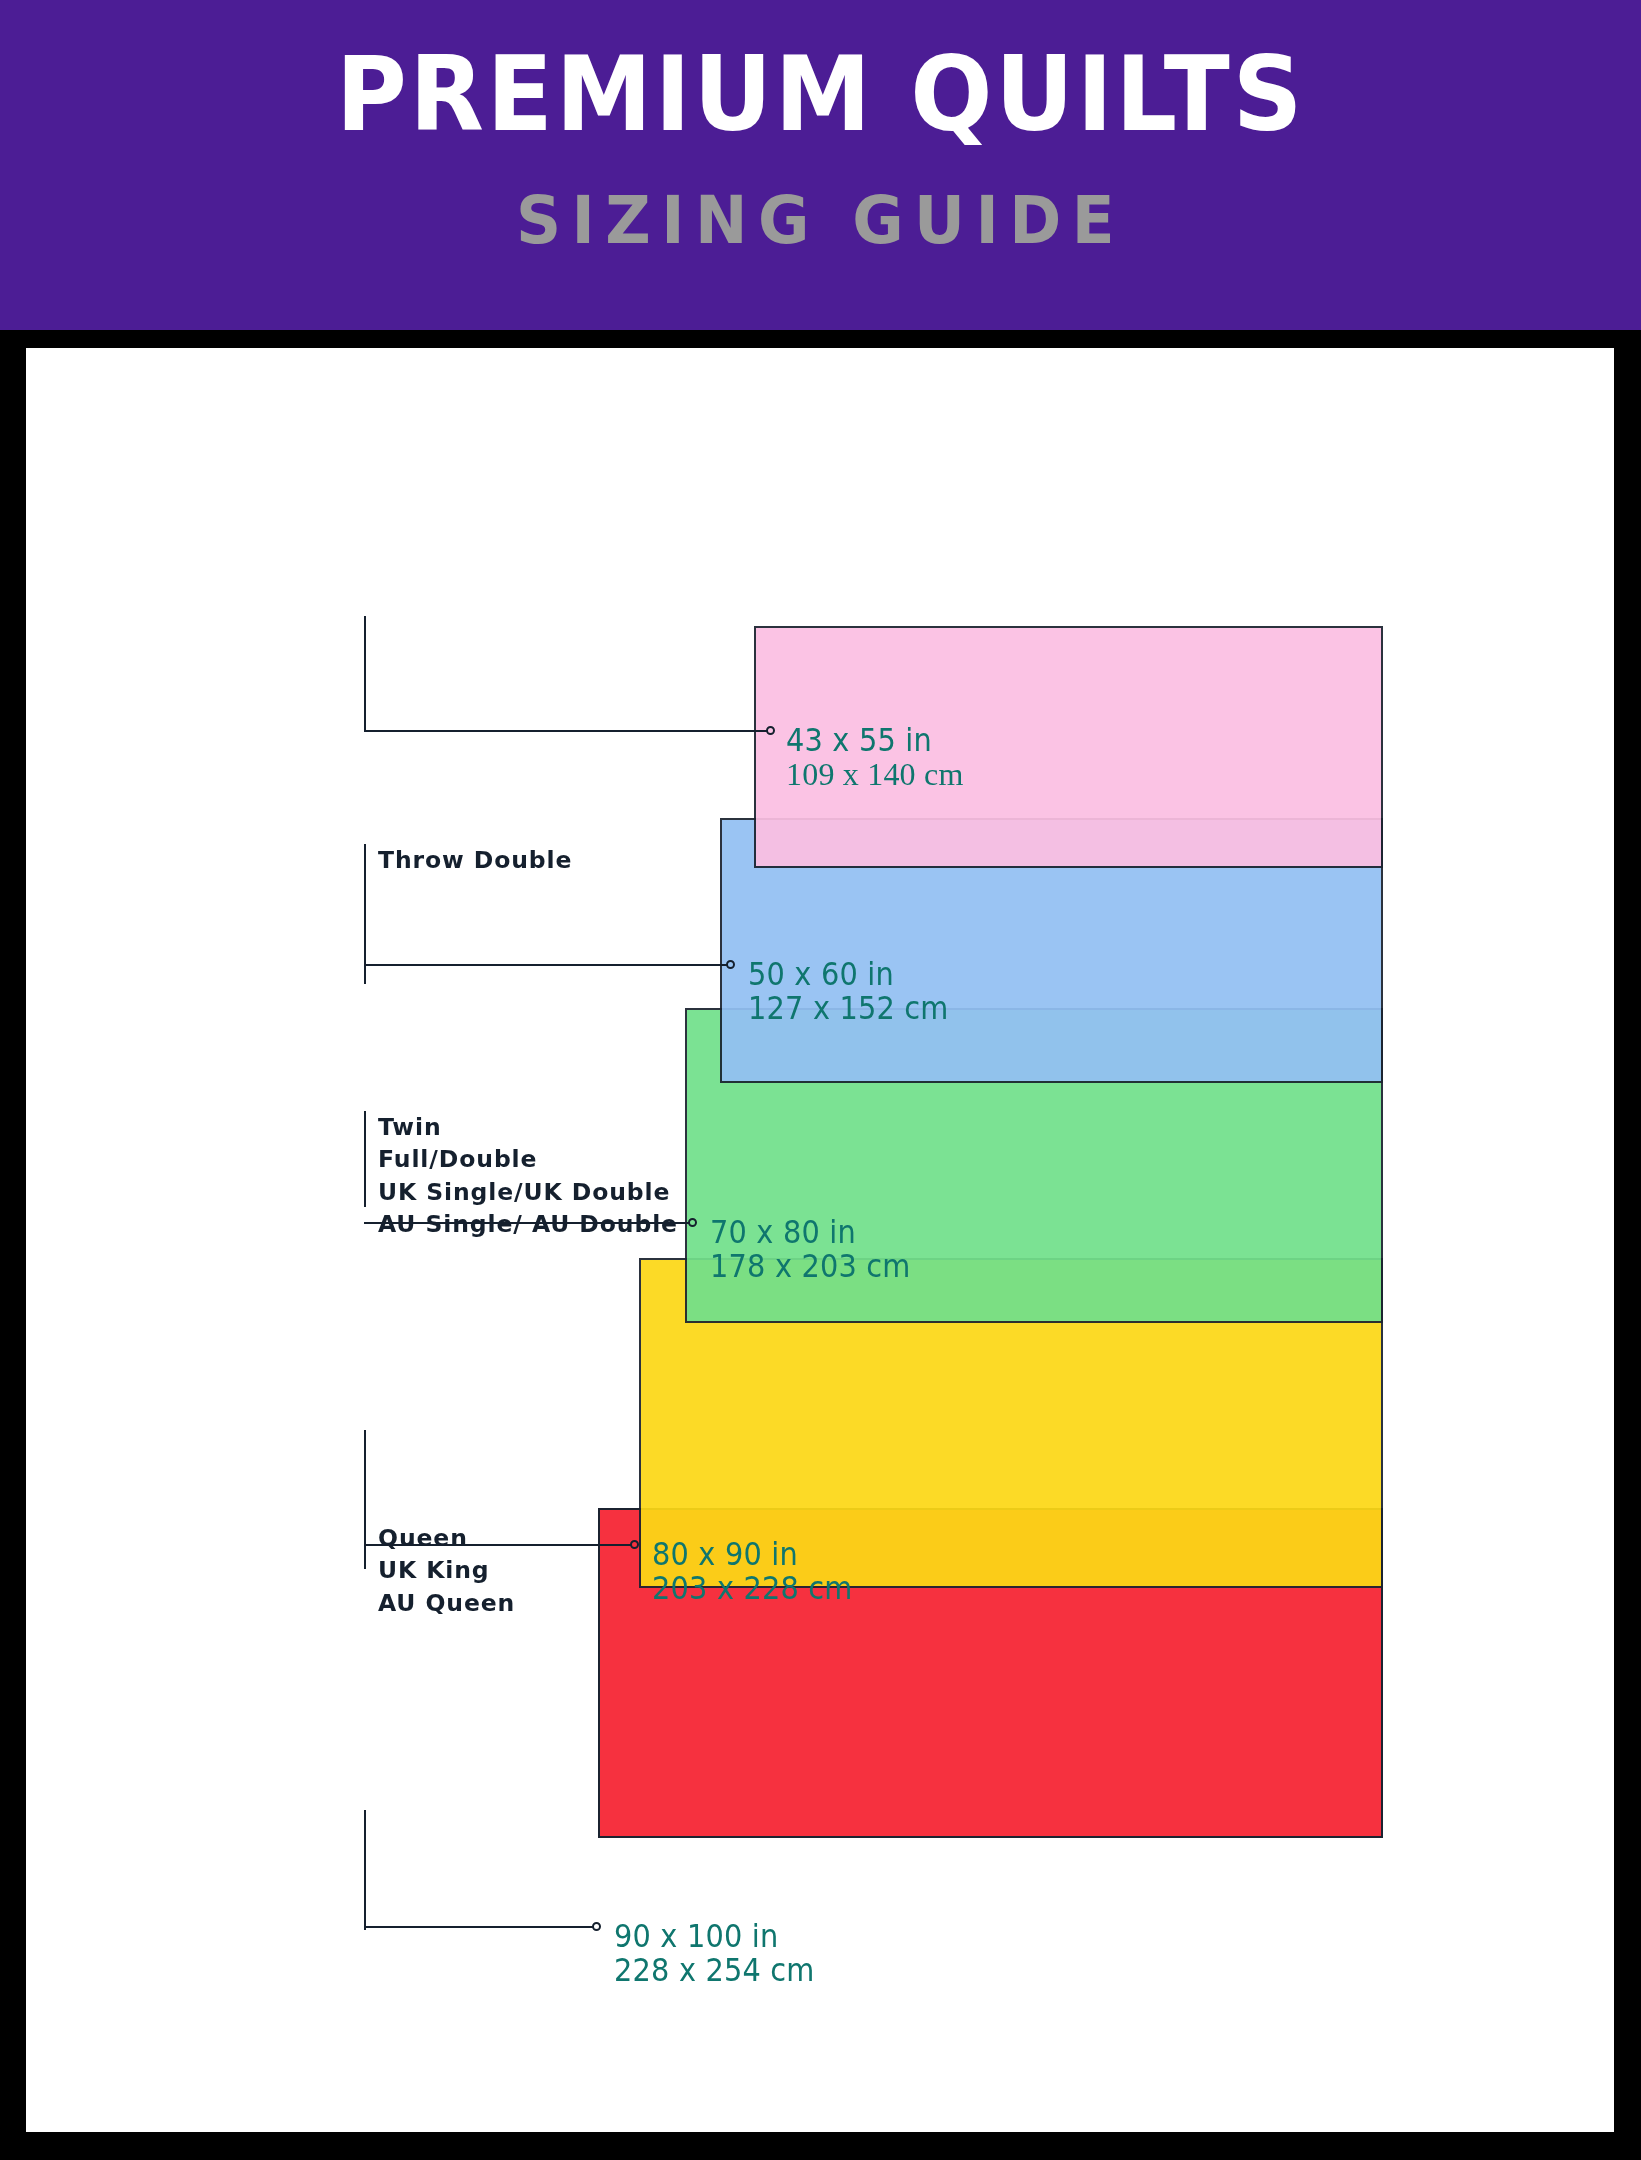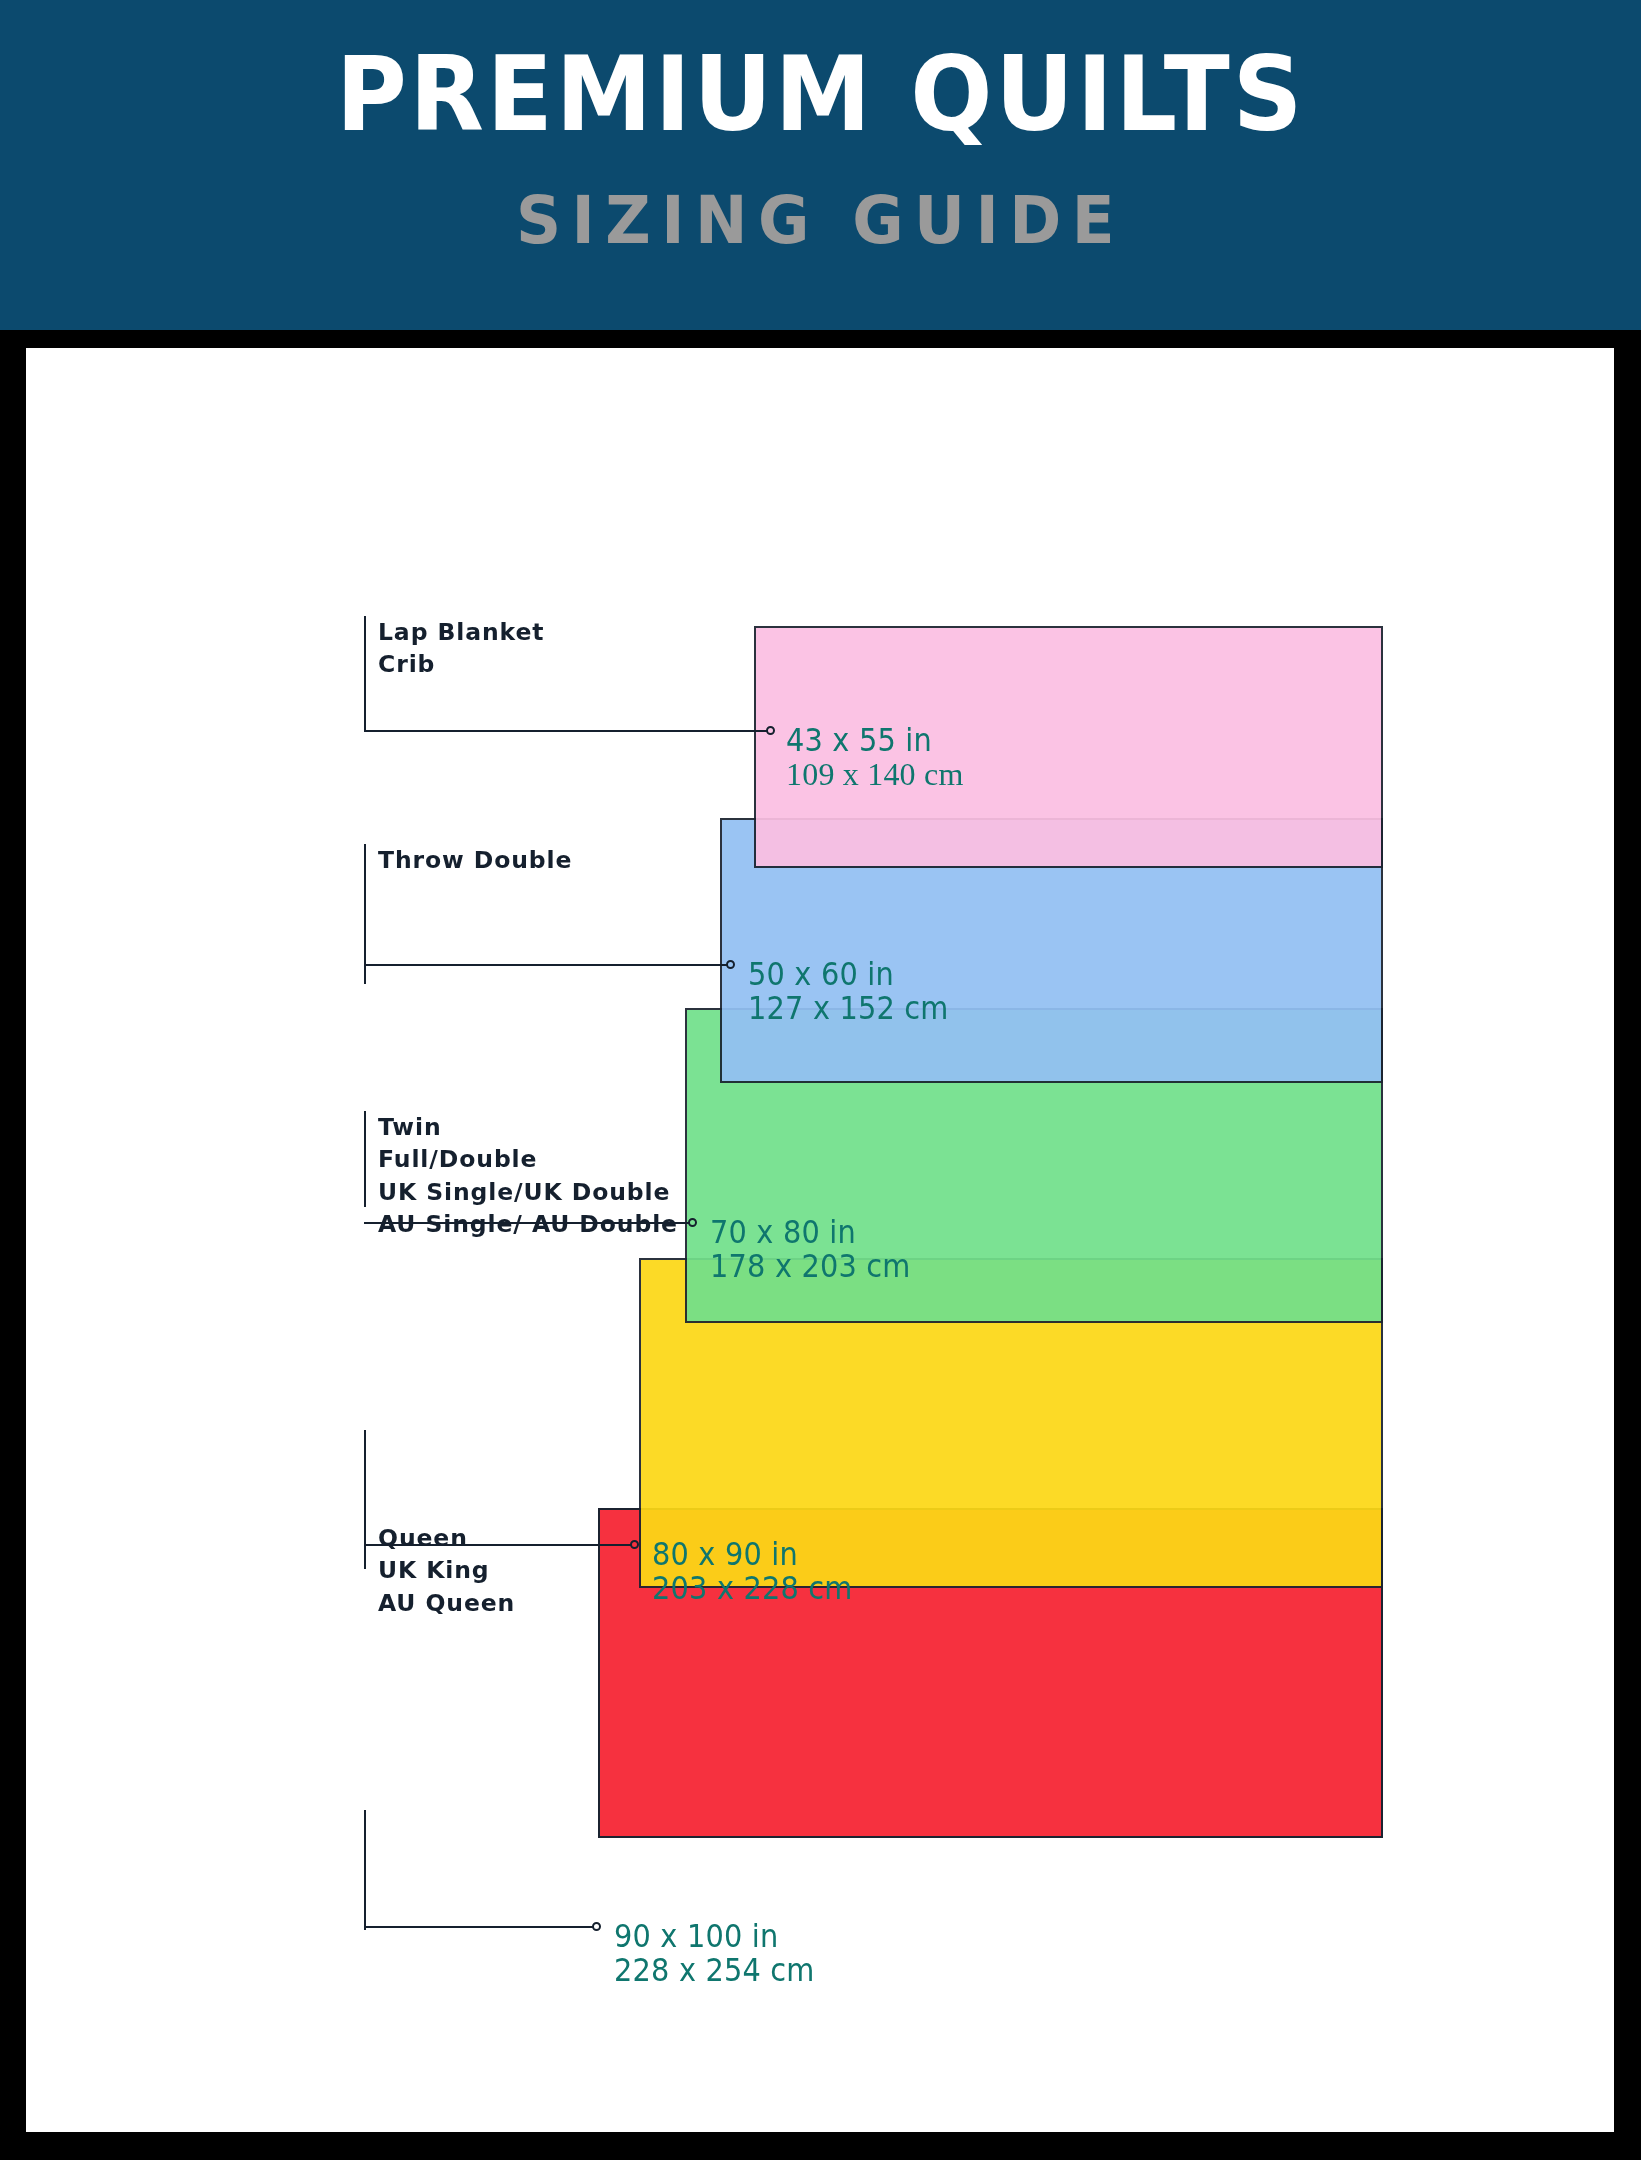--- a/index.html
+++ b/index.html
@@ -15,21 +15,21 @@
     height: 2160px;
     background: #000000;
     overflow: hidden;
   }
   
   .header {
     position: absolute;
     left: 0; top: 0;
     width: 1641px;
     height: 330px;
-    background: #0c4a6e;
+    background: #4c1d95;
   }
   .title {
     position: absolute;
     left: 0; top: 42px;
     width: 1641px;
     text-align: center;
     color: #ffffff;
     font-size: 104px;
     font-weight: bold;
     letter-spacing: 3px;
@@ -119,22 +119,20 @@
     <div class="rect" style="left:572px; top:1160px; width:785px; height:330px; background:#F6313F;"></div>
 
     <div class="rect" style="left:613px; top:910px; width:744px; height:330px; background:#FCD816; opacity:0.93;"></div>
 
     <div class="rect" style="left:659px; top:660px; width:698px; height:315px; background:#72E08B; opacity:0.93;"></div>
 
     <div class="rect" style="left:694px; top:470px; width:663px; height:265px; background:#93C0F3; opacity:0.93;"></div>
 
     <div class="rect" style="left:728px; top:278px; width:629px; height:242px; background:#FBBFE2; opacity:0.93;"></div>
 
-    <div class="labelbox" style="left:352px; top:268px; width:420px;">Lap Blanket
-Crib</div>
     <div class="vline" style="left:338px; top:268px; height:116px;"></div>
     <div class="hline" style="left:338px; top:382px; width:404px;"></div>
     <div class="dot" style="left:740px; top:378px;"></div>
     <div class="dim" style="left:760px; top:370px;">43 x 55 in</div>
     <div class="dim" style="left:760px; top:404px;font-family:Liberation Serif, serif;">109 x 140 cm</div>
 
     <div class="labelbox" style="left:352px; top:496px; width:420px;">Throw Double</div>
     <div class="vline" style="left:338px; top:496px; height:140px;"></div>
     <div class="hline" style="left:338px; top:616px; width:364px;"></div>
     <div class="dot" style="left:700px; top:612px;"></div>

